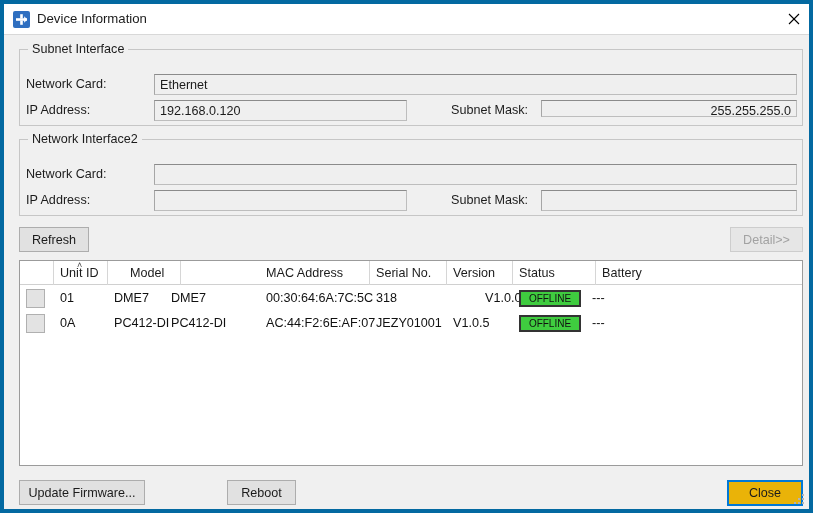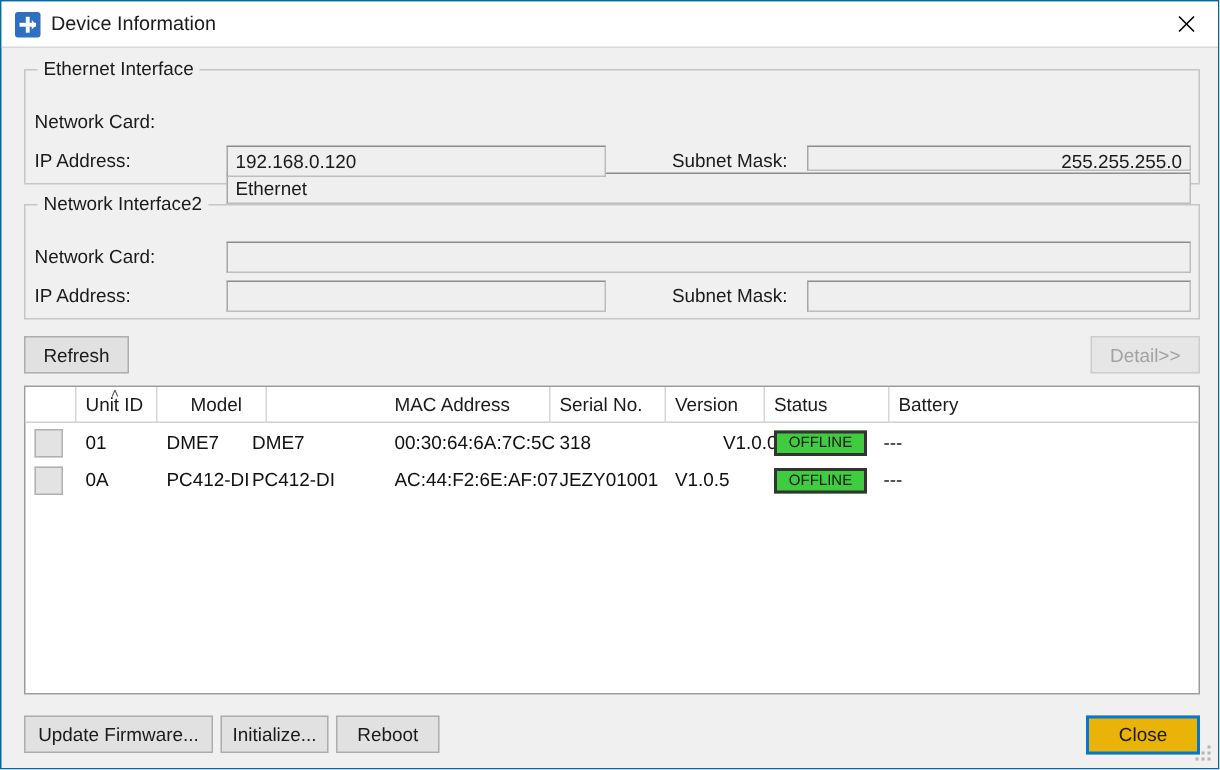--- a/index.html
+++ b/index.html
@@ -13,21 +13,21 @@
     font-size: 12.5px;
     color: #000000;
     -webkit-font-smoothing: antialiased;
   }
   .window {
     position: relative;
     width: 813px;
     height: 513px;
     box-sizing: border-box;
     background: #f0f0f0;
-    border: 1px solid #0369a1;
+    border: 4px solid #0369a1;
     overflow: hidden;
   }
 
   
   .titlebar {
     position: absolute;
     left: 0; top: 0;
     width: 813px;
     height: 31px;
     background: #ffffff;
@@ -241,24 +241,24 @@
     <div class="title-text">Device Information</div>
     <div class="close-btn">
       <svg width="12" height="12" viewBox="0 0 12 12">
         <line x1="1" y1="1" x2="11" y2="11" stroke="#000000" stroke-width="1.1"></line>
         <line x1="11" y1="1" x2="1" y2="11" stroke="#000000" stroke-width="1.1"></line>
       </svg>
     </div>
   </div>
 
   <div class="groupbox" style="left:15px; top:45px; width:784px; height:77px;">
-    <div class="groupbox-title">Ethernet Interface</div>
+    <div class="groupbox-title">Subnet Interface</div>
   </div>
   <div class="fld-label" style="left:22px; top:73px;">Network Card:</div>
-  <div class="ro-field" style="left:150px; top:70px; width:643px; height:21px;margin-top:44px;">Ethernet</div>
+  <div class="ro-field" style="left:150px; top:70px; width:643px; height:21px;">Ethernet</div>
   <div class="fld-label" style="left:22px; top:99px;">IP Address:</div>
   <div class="ro-field" style="left:150px; top:96px; width:253px; height:21px;">192.168.0.120</div>
   <div class="fld-label" style="left:447px; top:99px;">Subnet Mask:</div>
   <div class="ro-field" style="left:537px; top:96px; width:256px; height:17px;text-align:right;">255.255.255.0</div>
 
   <div class="groupbox" style="left:15px; top:135px; width:784px; height:77px;">
     <div class="groupbox-title">Network Interface2</div>
   </div>
   <div class="fld-label" style="left:22px; top:163px;">Network Card:</div>
   <div class="ro-field" style="left:150px; top:160px; width:643px; height:21px;"></div>
@@ -317,21 +317,20 @@
       <div class="cell" style="left:151px; width:95px;">PC412-DI</div>
       <div class="cell" style="left:246px; width:110px;">AC:44:F2:6E:AF:07</div>
       <div class="cell" style="left:356px; width:74px;">JEZY01001</div>
       <div class="cell" style="left:433px; width:62px;">V1.0.5</div>
       <div class="status-badge" style="left:499px; width:62px;">OFFLINE</div>
       <div class="cell" style="left:572px; width:200px;">---</div>
     </div>
   </div>
 
   <button class="btn" style="left:15px; top:476px; width:126px; height:25px;">Update Firmware...</button>
-  <button class="btn" style="left:146px; top:476px; width:72px; height:25px;">Initialize...</button>
   <button class="btn" style="left:223px; top:476px; width:69px; height:25px;">Reboot</button>
   <button class="btn default" style="left:723px; top:476px; width:76px; height:26px;">Close</button>
 
   <div class="grip">
     <i style="left:8px; top:0px;"></i>
     <i style="left:4px; top:4px;"></i>
       <i style="left:8px; top:4px;"></i>
     <i style="left:0px; top:8px;"></i>
       <i style="left:4px; top:8px;"></i>
       <i style="left:8px; top:8px;"></i>

